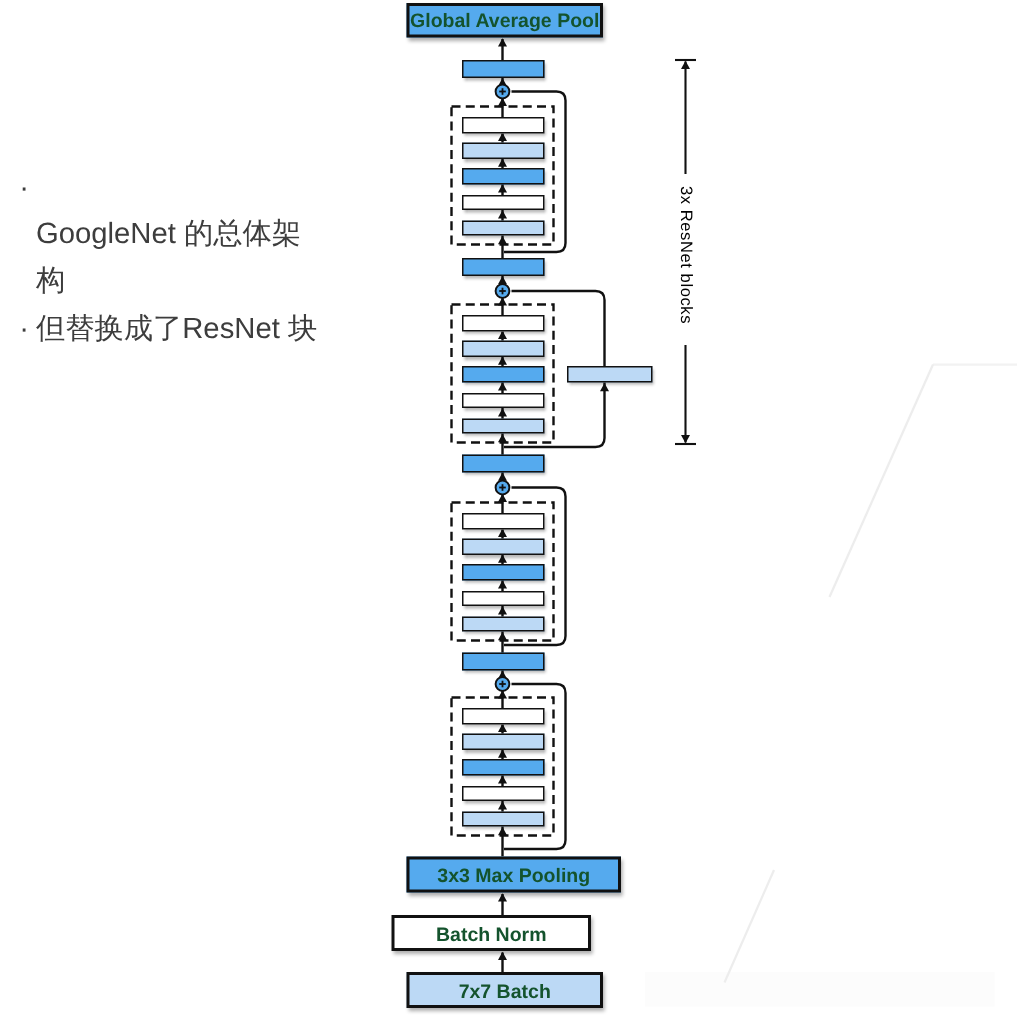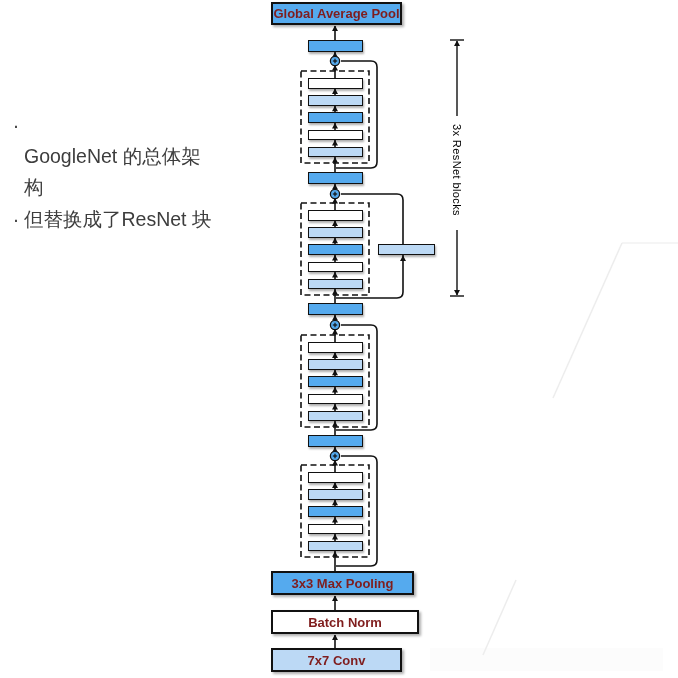--- a/index.html
+++ b/index.html
@@ -2,21 +2,21 @@
 <html style="--accent: #55aaee; --light: #bcd9f5; --ink: #111111; --text: #3d3d3d;"><head>
 <meta charset="utf-8">
 <style>
   html,body{margin:0;padding:0;background:#ffffff;}
   body{width:678px;height:678px;font-family:"Liberation Sans",sans-serif;}
   #stage{position:relative;width:678px;height:678px;overflow:hidden;background:#fff;}
   #wires{position:absolute;left:0;top:0;z-index:1;}
   
   .nbox{position:absolute;z-index:2;box-sizing:border-box;border:2px solid var(--ink);
         display:flex;align-items:center;justify-content:center;
-        font-weight:700;font-size:13px;color:#7f1d1d;
+        font-weight:700;font-size:13px;color:#14532d;
         box-shadow:1.5px 2px 2.5px rgba(0,0,0,.32);}
   .accentbg{background:var(--accent);}
   .plainbg{background:#ffffff;}
   .lightbg{background:var(--light);}
   
   .fbar{position:absolute;z-index:2;box-sizing:border-box;border:1.5px solid var(--ink);
         box-shadow:1.2px 1.8px 2px rgba(0,0,0,.32);}
   
   #notes{position:absolute;left:8px;top:110px;z-index:2;color:var(--text);
          font-size:19.5px;line-height:31px;}
@@ -113,22 +113,22 @@
     </div>
     <div class="nline ngap">
       <span class="nbullet">·</span>
       <span>但替换成了ResNet 块</span>
     </div>
   </div>
 
   <div class="nbox accentbg" style="left:271px;top:2px;width:131px;height:23px;">Global Average Pool</div>
 
   <div class="nbox accentbg" style="left:271px;top:571px;width:143px;height:24px;">3x3 Max Pooling</div>
-  <div class="nbox plainbg" style="left:271px;top:610px;width:148px;height:24px;">Batch Norm</div>
-  <div class="nbox lightbg" style="left:271px;top:648px;width:131px;height:24px;">7x7 Conv</div>
+  <div class="nbox plainbg" style="left:261px;top:610px;width:133px;height:24px;">Batch Norm</div>
+  <div class="nbox lightbg" style="left:271px;top:648px;width:131px;height:24px;">7x7 Batch</div>
 
   <div id="sidelabel">3x ResNet blocks</div>
 <div class="fbar accentbg" style="left: 308px; top: 40px; width: 55px; height: 12px;"></div>
     <div class="fbar accentbg" style="left: 308px; top: 172px; width: 55px; height: 12px;"></div>
     <div class="fbar accentbg" style="left: 308px; top: 303px; width: 55px; height: 12px;"></div>
     <div class="fbar accentbg" style="left: 308px; top: 435px; width: 55px; height: 12px;"></div>
     <div class="fbar plainbg" style="left: 308px; top: 78px; width: 55px; height: 10.5px;"></div>
     <div class="fbar lightbg" style="left: 308px; top: 95.2px; width: 55px; height: 10.5px;"></div>
     <div class="fbar accentbg" style="left: 308px; top: 112.4px; width: 55px; height: 10.5px;"></div>
     <div class="fbar plainbg" style="left: 308px; top: 129.6px; width: 55px; height: 10.5px;"></div>

